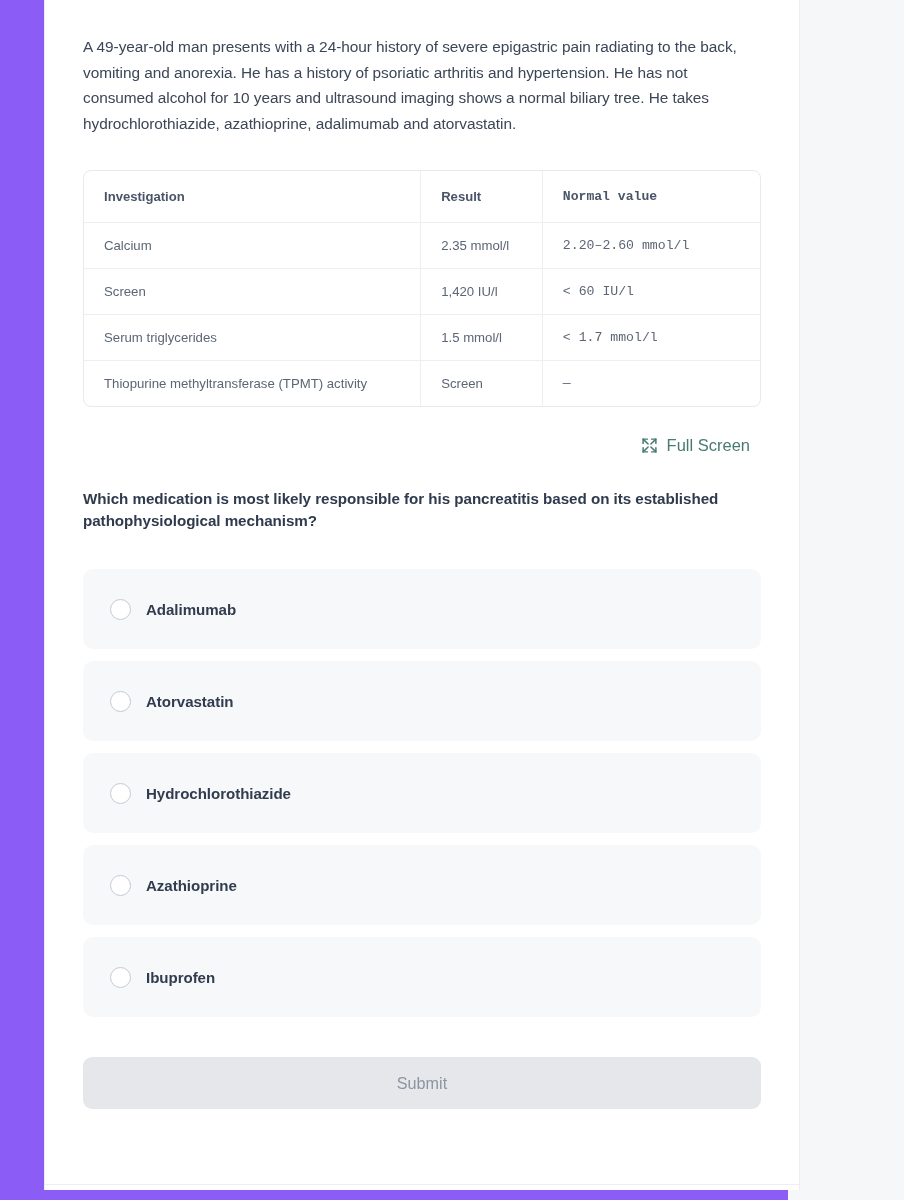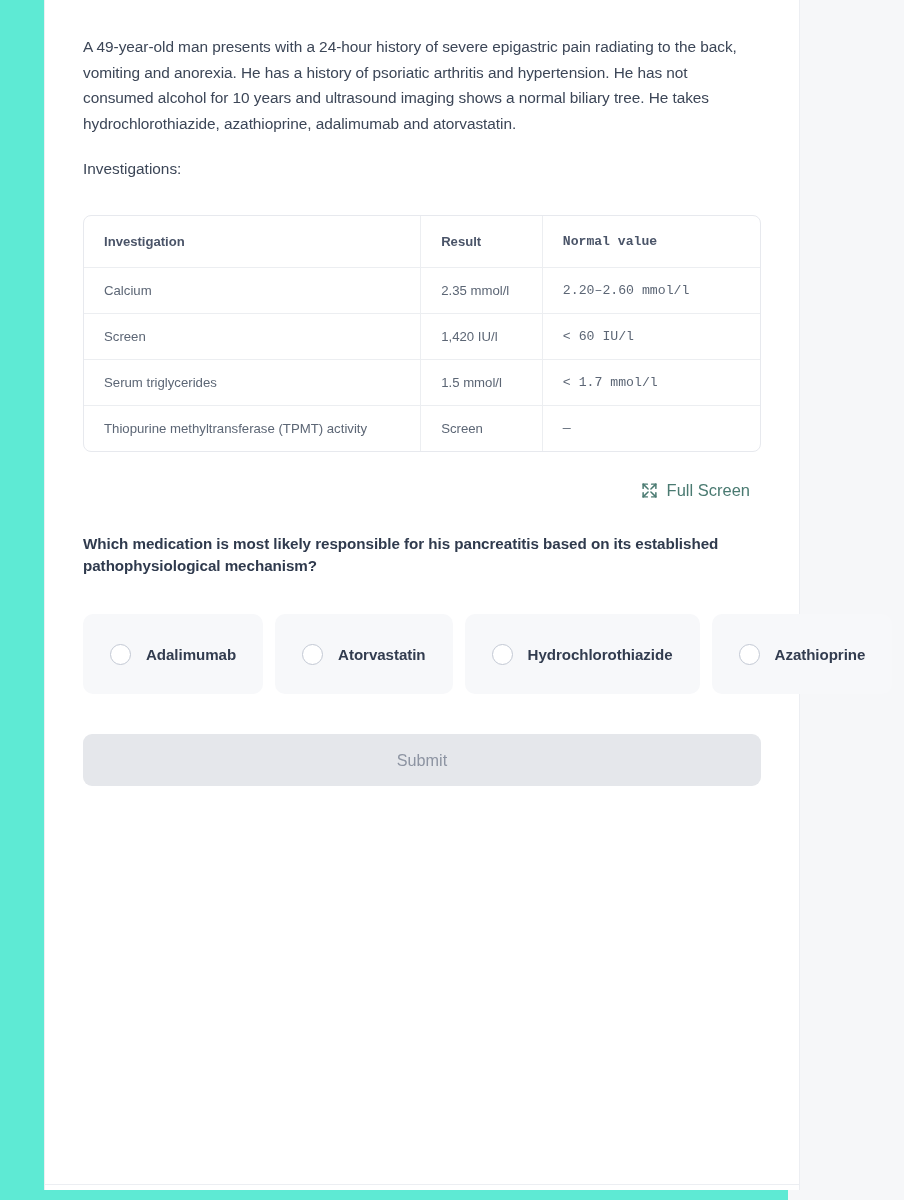--- a/index.html
+++ b/index.html
@@ -12,21 +12,21 @@
     font-family: "Liberation Sans", "DejaVu Sans", sans-serif;
     -webkit-font-smoothing: antialiased;
     overflow: hidden;
   }
 
   
   .page {
     position: relative;
     width: 788px;
     height: 1200px;
-    background: #5eead4;
+    background: #8b5cf6;
     padding-left: 44px;
   }
 
   .card {
     position: absolute;
     left: 44px;
     top: -6px;
     width: 756px;
     min-height: 1196px;
     background: #ffffff;
@@ -147,21 +147,21 @@
     line-height: 22px;
     font-weight: 700;
     color: #2f3a4d;
     letter-spacing: -0.05px;
   }
 
   
   .options {
     margin-top: 37px;
     display: flex;
-    flex-direction: row;
+    flex-direction: column;
     gap: 12px;
   }
 
   .option {
     display: flex;
     align-items: center;
     gap: 15px;
     height: 80px;
     padding: 0 27px;
     background: #f7f8fa;
@@ -215,21 +215,20 @@
 
 <div class="page">
 
   <div class="clipped-top"></div>
 
   <div class="card">
     <div class="card-inner">
 
       <p class="stem">A 49-year-old man presents with a 24-hour history of severe epigastric pain radiating to the back, vomiting and anorexia. He has a history of psoriatic arthritis and hypertension. He has not consumed alcohol for 10 years and ultrasound imaging shows a normal biliary tree. He takes hydrochlorothiazide, azathioprine, adalimumab and atorvastatin.</p>
 
-      <p class="investigations-label">Investigations:</p>
 
       <div class="table-wrap">
         <table class="results">
           <colgroup>
             <col class="col-investigation">
             <col class="col-result">
             <col class="col-normal">
           </colgroup>
           <thead>
             <tr>

